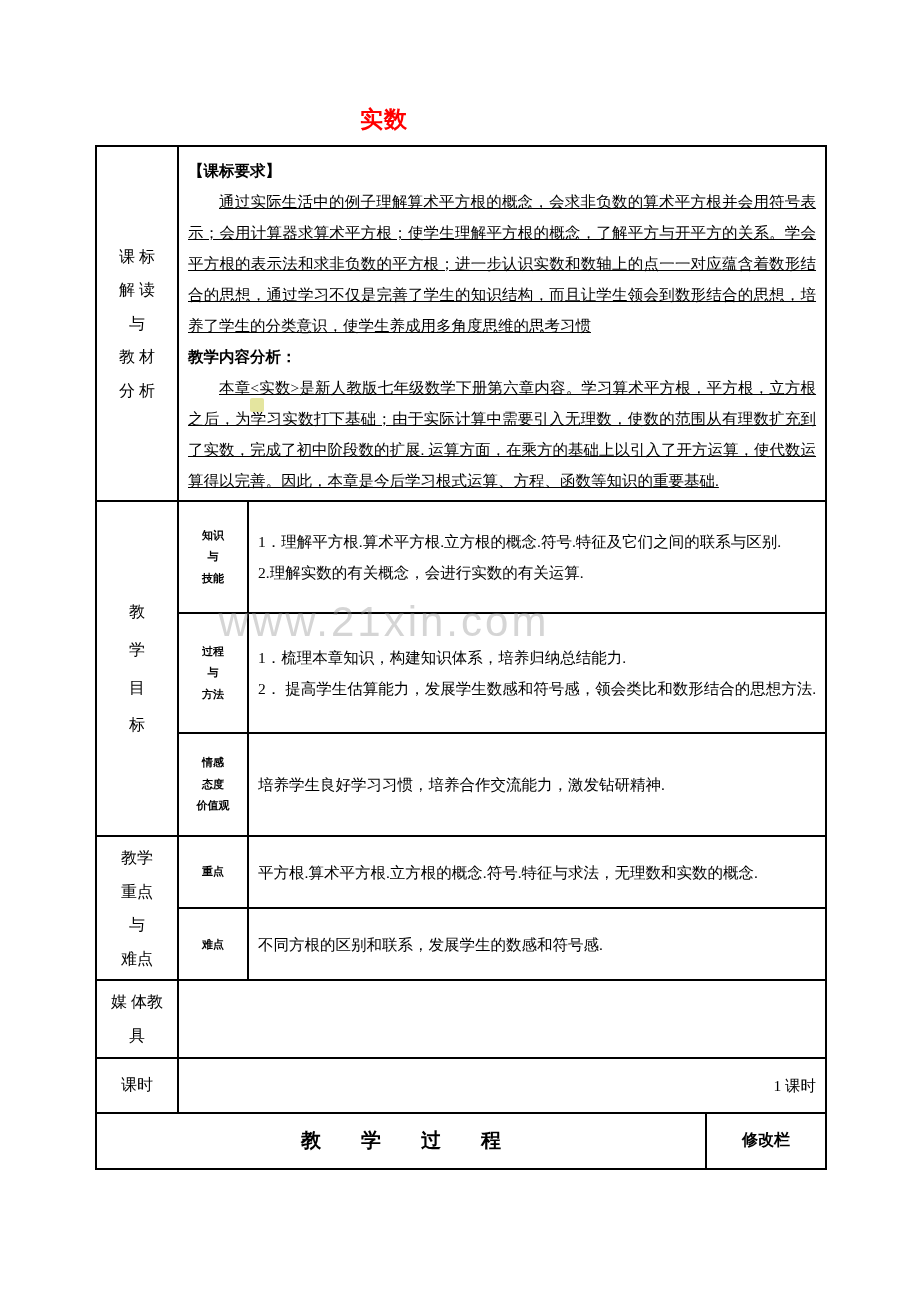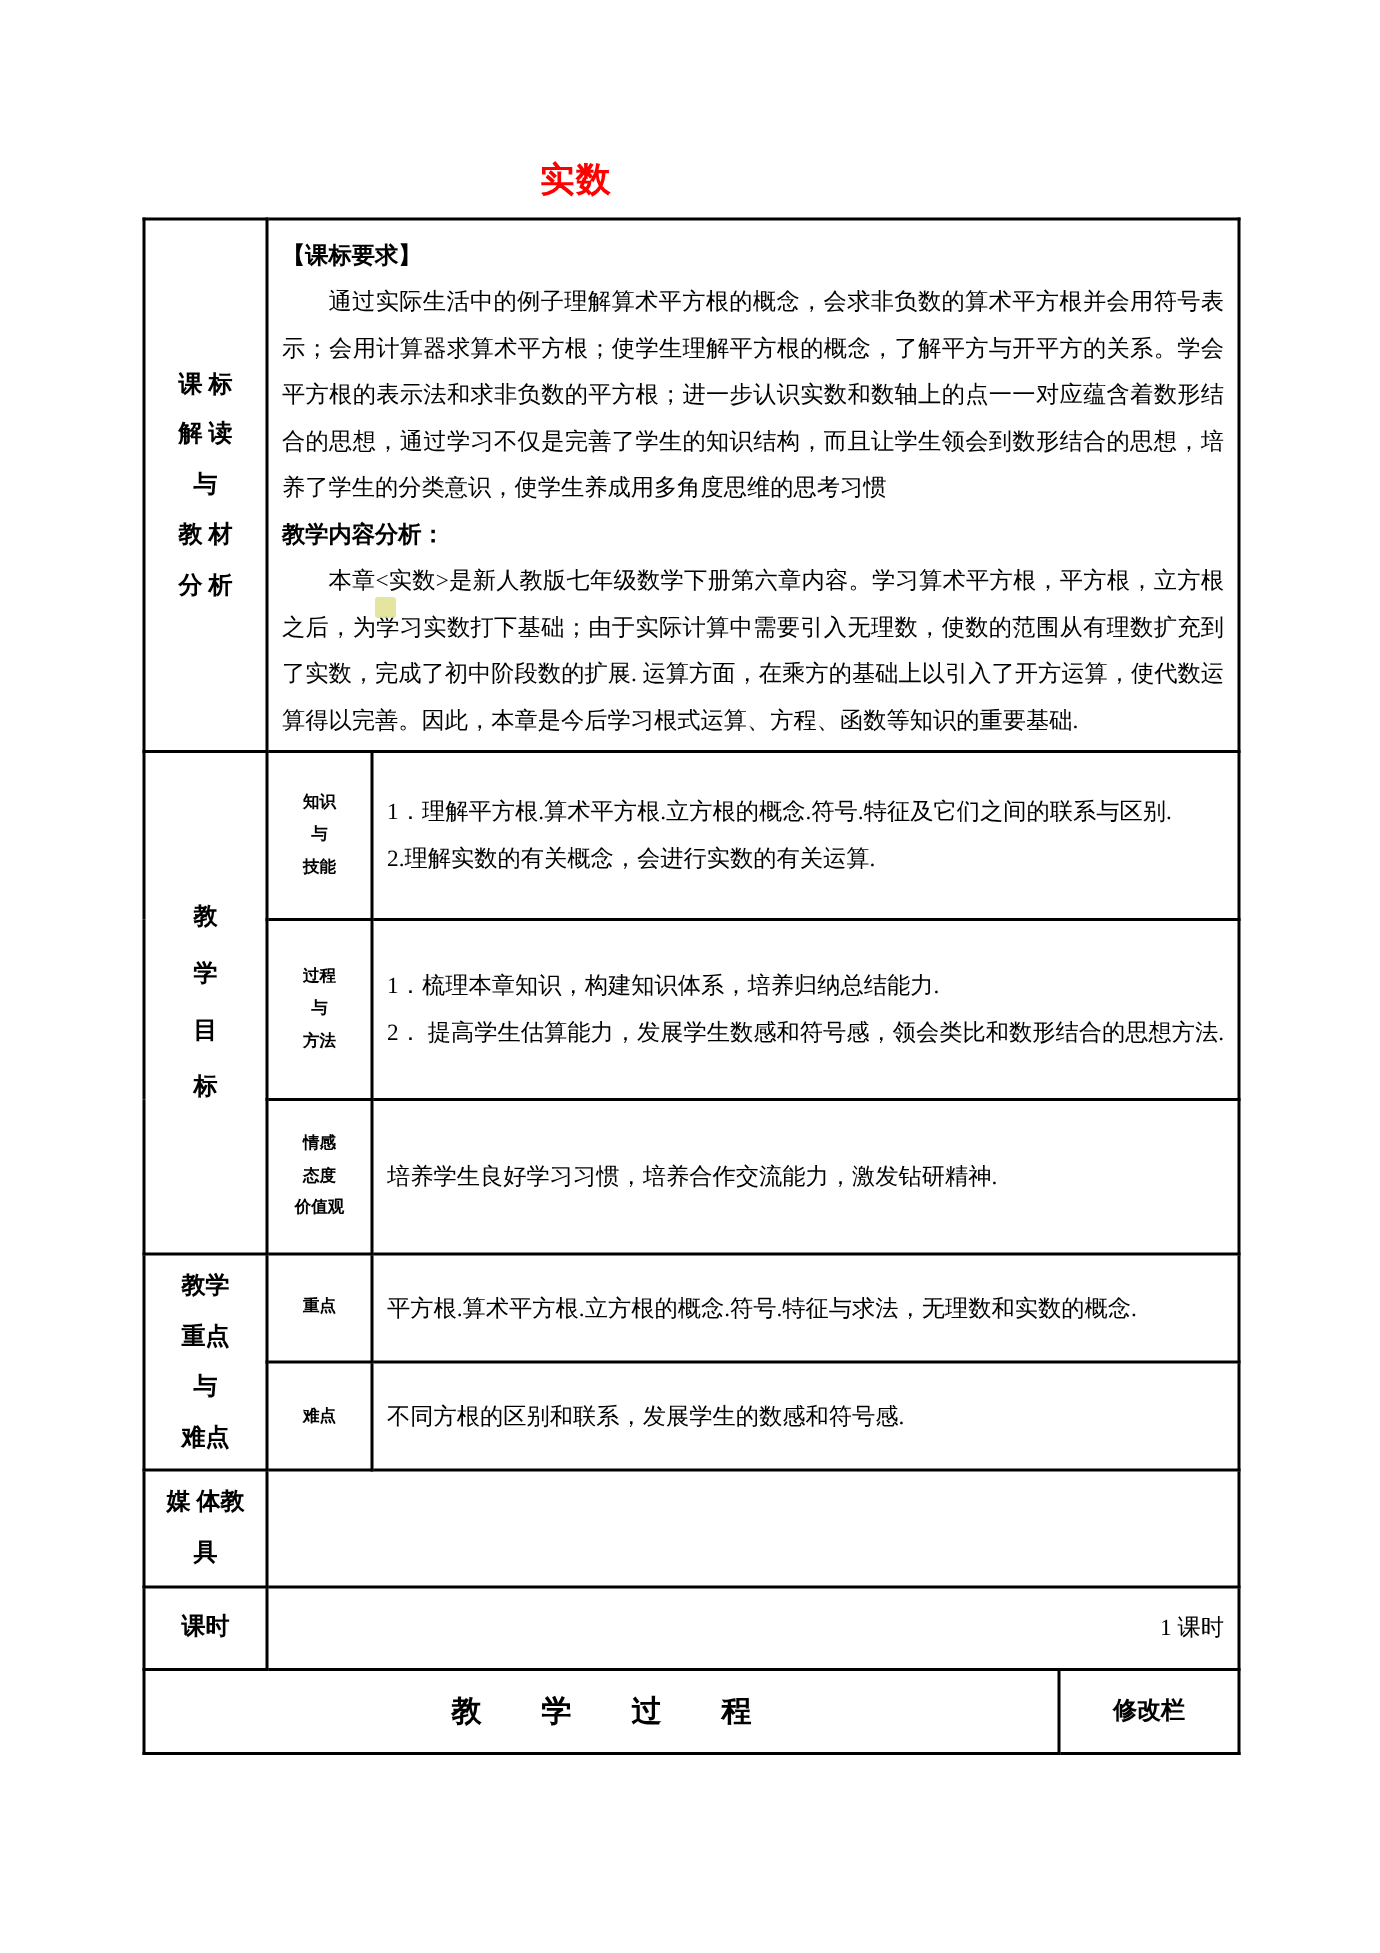--- a/index.html
+++ b/index.html
@@ -31,21 +31,21 @@
   }
   td {
     border: 2px solid #000;
     vertical-align: middle;
     font-size: 15.5px;
     padding: 4px 9px;
   }
 
   .row-label {
     text-align: center;
-    font-weight: bold;
+    font-weight: normal;
     white-space: pre-line;
     line-height: 2.1;
     padding: 4px 2px;
     font-size: 16px;
     border-radius: 17px;
   }
   .row-label.wide-gap { line-height: 2.35; }
 
   .sub-label {
     text-align: center;
@@ -53,21 +53,21 @@
     white-space: pre-line;
     line-height: 1.95;
     padding: 4px 2px;
     font-size: 11px;
   }
 
   .content { line-height: 2.0; text-align: justify; }
   .content.vtop { vertical-align: top; padding-top: 8px; }
   .content p { margin: 0; }
   .content .heading { font-weight: bold; text-align: left; }
-  .content .indent { text-indent: 2em; }
+  .content .indent { text-indent: 2em; text-decoration: underline; }
 
   .period-cell { text-align: right; padding-left: 10px; }
 
   .process-header {
     text-align: center;
     font-weight: bold;
     font-size: 20px;
   }
   .revision-header {
     text-align: center;
@@ -101,20 +101,21 @@
     pointer-events: none;
   }
 </style>
 </head>
 <body>
 
 <div class="page">
 
   <div class="doc-title">实数</div>
 
+  <div class="watermark">www.21xin.com</div>
   <div class="highlight-artifact"></div>
 
   <table class="lesson">
     <colgroup>
       <col style="width:82px">
       <col style="width:70px">
       <col style="width:458px">
       <col style="width:120px">
     </colgroup>
 

